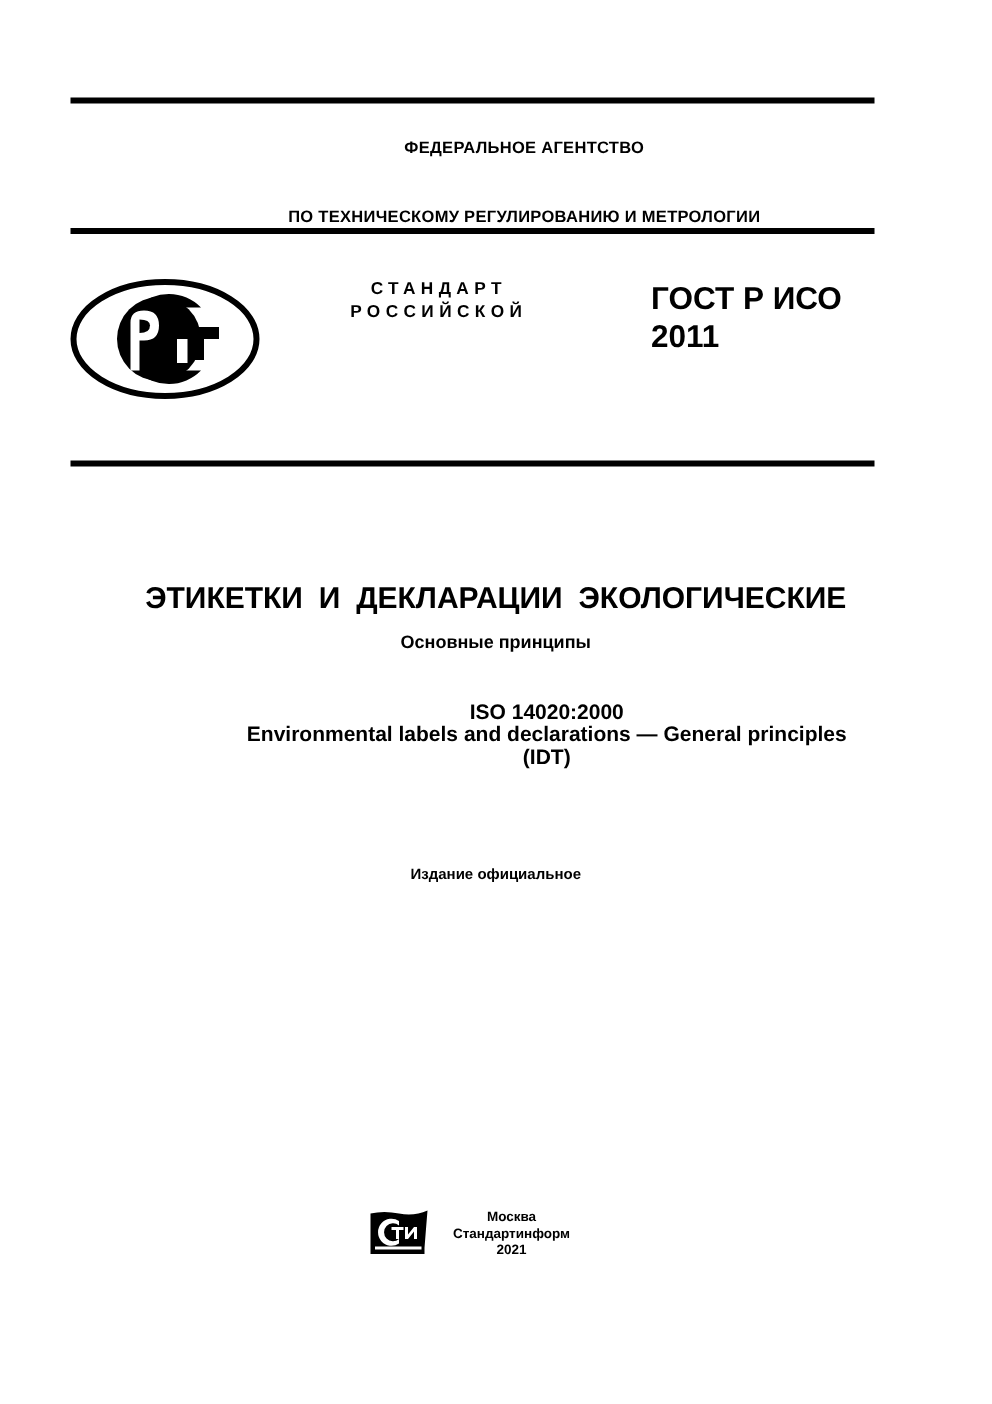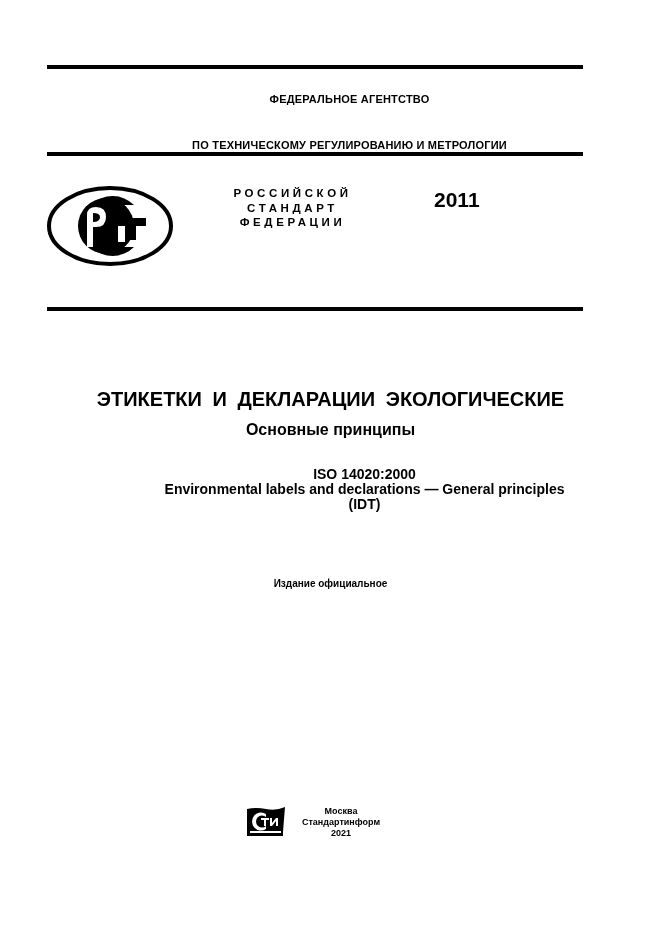--- a/index.html
+++ b/index.html
@@ -56,21 +56,21 @@
       font-size: 21px;
       line-height: 25px;
       white-space: nowrap;
     }
     .title {
       font-size: 20px;
       word-spacing: 5px;
       margin-top: 17px;
     }
     .subtitle {
-      font-size: 16px;
+      font-size: 12px;
     }
     .iso {
       font-size: 14px;
       line-height: 15px;
       padding-left: 34px;
     }
     .edition {
       font-size: 10px;
     }
     .publisher {
@@ -106,26 +106,26 @@
     <path d="M47 28 L47 37 Q54 37 54 32 Q54 28 47 28 Z" fill="#000"></path>
 
     <rect x="70" y="33" width="30" height="8" fill="#000"></rect>
     <rect x="80" y="33" width="10" height="22" fill="#000"></rect>
 
     <rect x="72" y="41" width="7" height="16" fill="#fff"></rect>
   </svg>
 </div>
 
 <div class="national">
+  <div>СТАНДАРТ</div>
   <div>РОССИЙСКОЙ</div>
-  <div>СТАНДАРТ</div>
-  <div>ФЕДЕРАЦИИ</div>
 </div>
 
 <div class="gost">
+  <div>ГОСТ Р ИСО</div>
   <div>2011</div>
 </div>
 
 <div class="rule" style="top:307px;"></div>
 
 <div class="center-text title" style="top:371px;">ЭТИКЕТКИ И ДЕКЛАРАЦИИ ЭКОЛОГИЧЕСКИЕ</div>
 <div class="center-text subtitle" style="top:421px;">Основные принципы</div>
 
 <div class="center-text iso" style="top:467px;">ISO 14020:2000</div>
 <div class="center-text iso" style="top:482px;">Environmental labels and declarations — General principles</div>

